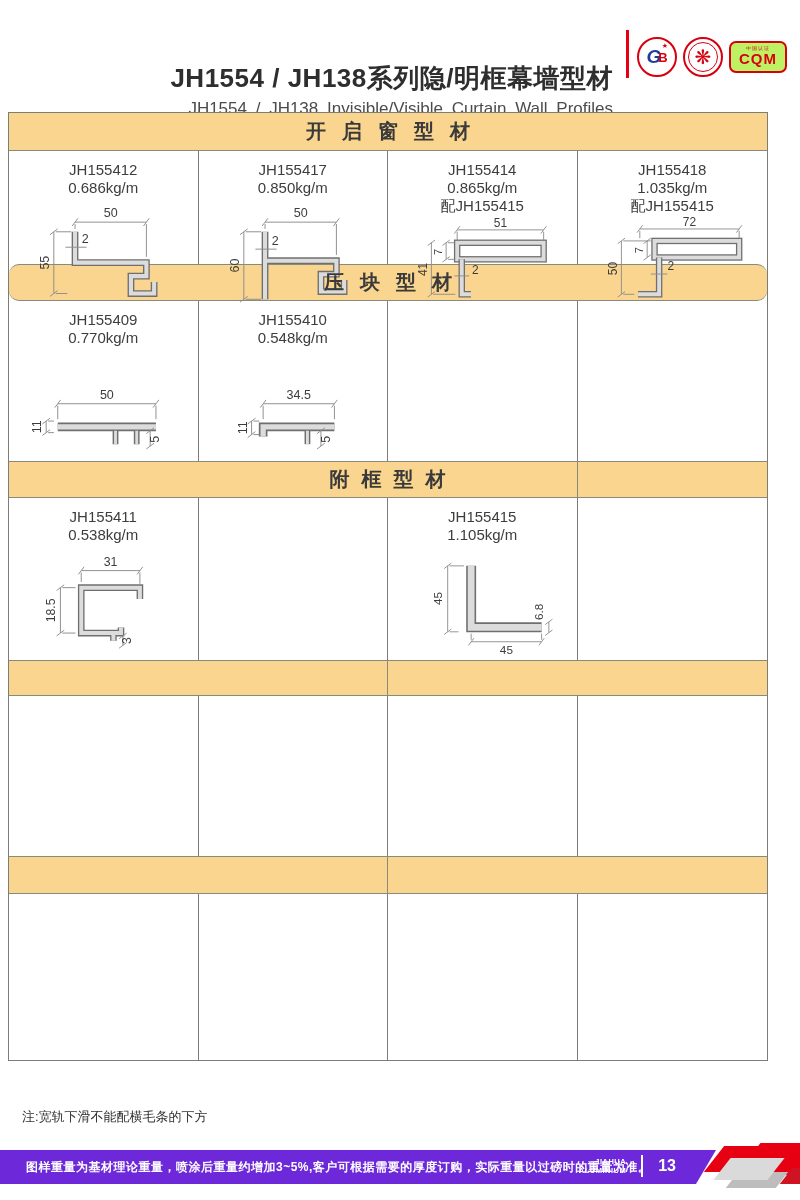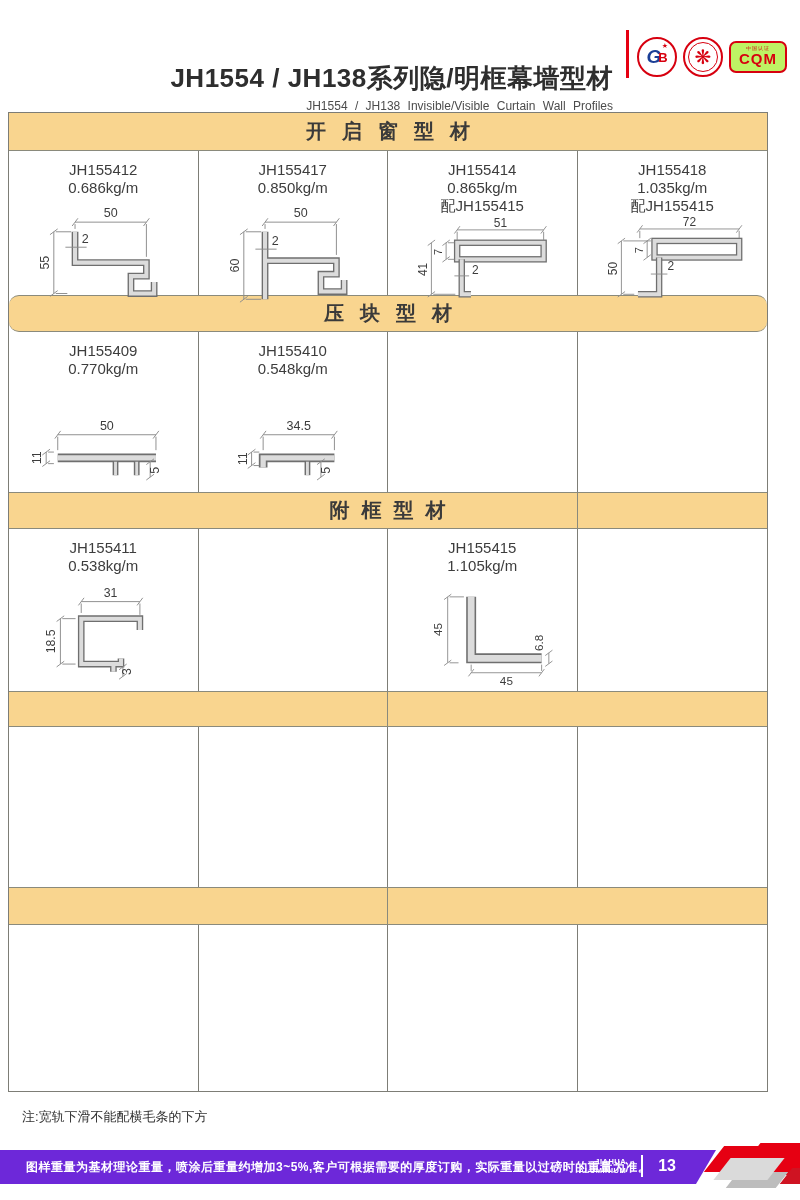--- a/index.html
+++ b/index.html
@@ -2,21 +2,21 @@
 <html><head>
 <meta charset="utf-8">
 <style>
   html,body{margin:0;padding:0;}
   .page{position:relative;width:800px;height:1200px;background:#ffffff;overflow:hidden;
         font-family:"Liberation Sans","DejaVu Sans",sans-serif;color:#3c3c3c;}
 
   
   .header-text{position:absolute;top:30px;right:187px;text-align:right;margin-top:31px;}
   .header-title{font-size:26px;font-weight:bold;color:#2e2e2e;letter-spacing:0.5px;white-space:nowrap;}
-  .header-sub{font-size:12px;color:#4c4c4c;margin-top:3px;word-spacing:4px;white-space:nowrap;}
+  .header-sub{font-size:17px;color:#4c4c4c;margin-top:3px;word-spacing:4px;white-space:nowrap;}
   .header-divider{position:absolute;left:626px;top:30px;width:3px;height:48px;background:#e60012;}
   .logo-row{position:absolute;left:637px;top:37px;display:flex;align-items:center;gap:6px;}
   .logo-circle{width:40px;height:40px;border:2px solid #d7000f;border-radius:50%;box-sizing:border-box;
                display:flex;align-items:center;justify-content:center;position:relative;background:#fff;}
   .gb-g{color:#1b3f96;font-weight:bold;font-style:italic;font-size:19px;}
   .gb-b{color:#d7000f;font-weight:bold;font-size:13px;margin-left:-3px;}
   .gb-star{position:absolute;top:3px;right:7px;font-size:7px;color:#d7000f;}
   .seal-glyph{color:#d7000f;font-size:20px;line-height:1;}
   .seal-inner{position:absolute;inset:3px;border:1px solid #d7000f;border-radius:50%;}
   .logo-cqm{width:58px;height:32px;border:2px solid #d7000f;border-radius:7px;box-sizing:border-box;
@@ -30,21 +30,21 @@
   .band{background:#f9d58f;border-top:1px solid #8a8a7c;border-bottom:1px solid #8a8a7c;
         display:flex;align-items:center;justify-content:center;box-sizing:border-box;}
   .band span{font-size:20px;font-weight:bold;color:#3a3a3a;letter-spacing:16px;margin-right:-16px;}
   .band.split{padding:0;}
   .band .half{width:50%;height:100%;display:flex;align-items:center;justify-content:center;box-sizing:border-box;}
   .band .half.first{border-right:1px solid #8a8a7c;}
   .band .half span{letter-spacing:12px;margin-right:-12px;}
   .b1{height:38px;border-top:none;}
   .b2{height:37px;border-radius:10px;} .b3{height:37px;} .b4{height:36px;} .b5{height:38px;}
   .row{display:flex;}
-  .r1{height:144px;} .r2{height:160px;} .r3{height:162px;} .r4{height:160px;} .r5{height:166px;}
+  .r1{height:113px;} .r2{height:160px;} .r3{height:162px;} .r4{height:160px;} .r5{height:166px;}
   .cell{width:25%;box-sizing:border-box;border-right:1px solid #7d7d76;text-align:center;padding-top:10px;}
   .cell:last-child{border-right:none;}
   .pcode,.pweight,.ppair{font-size:15px;color:#3d3d3d;line-height:18px;}
   .cell svg{display:block;margin:2px auto 0;}
   .cell svg.low{margin-top:24px;}
 
   
   .po{fill:none;stroke:#6f6f6f;stroke-width:7;}
   .pi{fill:none;stroke:#dcdcdc;stroke-width:4.2;}
   .po2{fill:none;stroke:#6f6f6f;stroke-width:9;}

